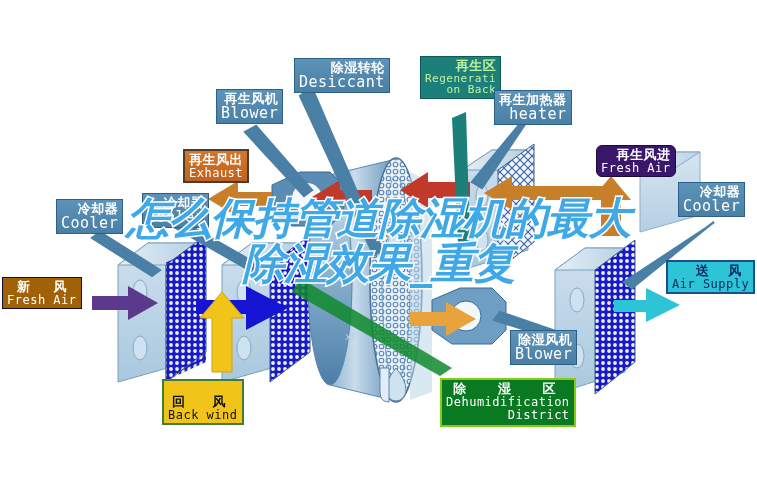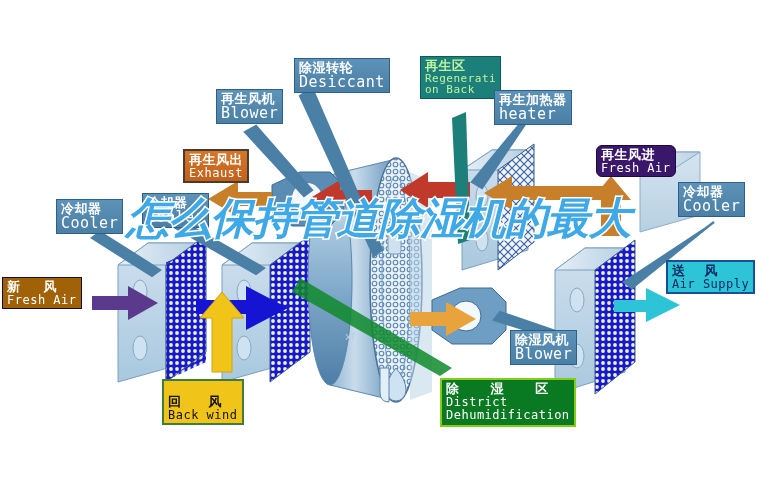--- a/index.html
+++ b/index.html
@@ -1,20 +1,20 @@
 <!DOCTYPE html>
 <html><head>
 <meta charset="utf-8">
 <style>
   html,body{margin:0;padding:0;background:#ffffff;}
   body{font-family:"Liberation Sans","DejaVu Sans",sans-serif;}
   #stage{position:relative;width:757px;height:488px;background:#ffffff;overflow:hidden;}
 
   
-  .lbl{position:absolute;box-sizing:border-box;text-align:left;line-height:1.05;
+  .lbl{position:absolute;box-sizing:border-box;text-align:right;line-height:1.05;
        padding:2px 4px;white-space:nowrap;}
   .lbl .cn{display:block;font-weight:bold;letter-spacing:.5px;}
   .lbl .en{display:block;font-family:"DejaVu Sans Mono","Liberation Mono",monospace;letter-spacing:.5px;}
 
   
   .lbl.blue{background:linear-gradient(180deg,#5d93b8 0%,#4a7fa6 100%);
             border:1px solid #2e5f84;color:#ffffff;}
   .lbl.blue .cn{font-size:13px;}
   .lbl.blue .en{font-size:15px;}
 
@@ -297,26 +297,27 @@
     <span class="en">Back wind</span>
   </div>
 
   <div class="lbl blue" style="left:510px;top:330px;">
     <span class="cn">除湿风机</span>
     <span class="en">Blower</span>
   </div>
 
   <div class="lbl green" style="left:440px;top:378px;">
     <span class="cn">除 湿 区</span>
+    <span class="en">Dehumidification</span>
     <span class="en">District</span>
-    <span class="en">Dehumidification</span>
   </div>
 
   <div class="lbl cyan" style="left:666px;top:260px;">
     <span class="cn">送   风</span>
     <span class="en">Air Supply</span>
   </div>
 
   <div id="headline">
     <span class="l1">怎么保持管道除湿机的最大</span>
+    <span class="l2">除湿效果_重复</span>
   </div>
 
 </div>
 
 </body></html>

